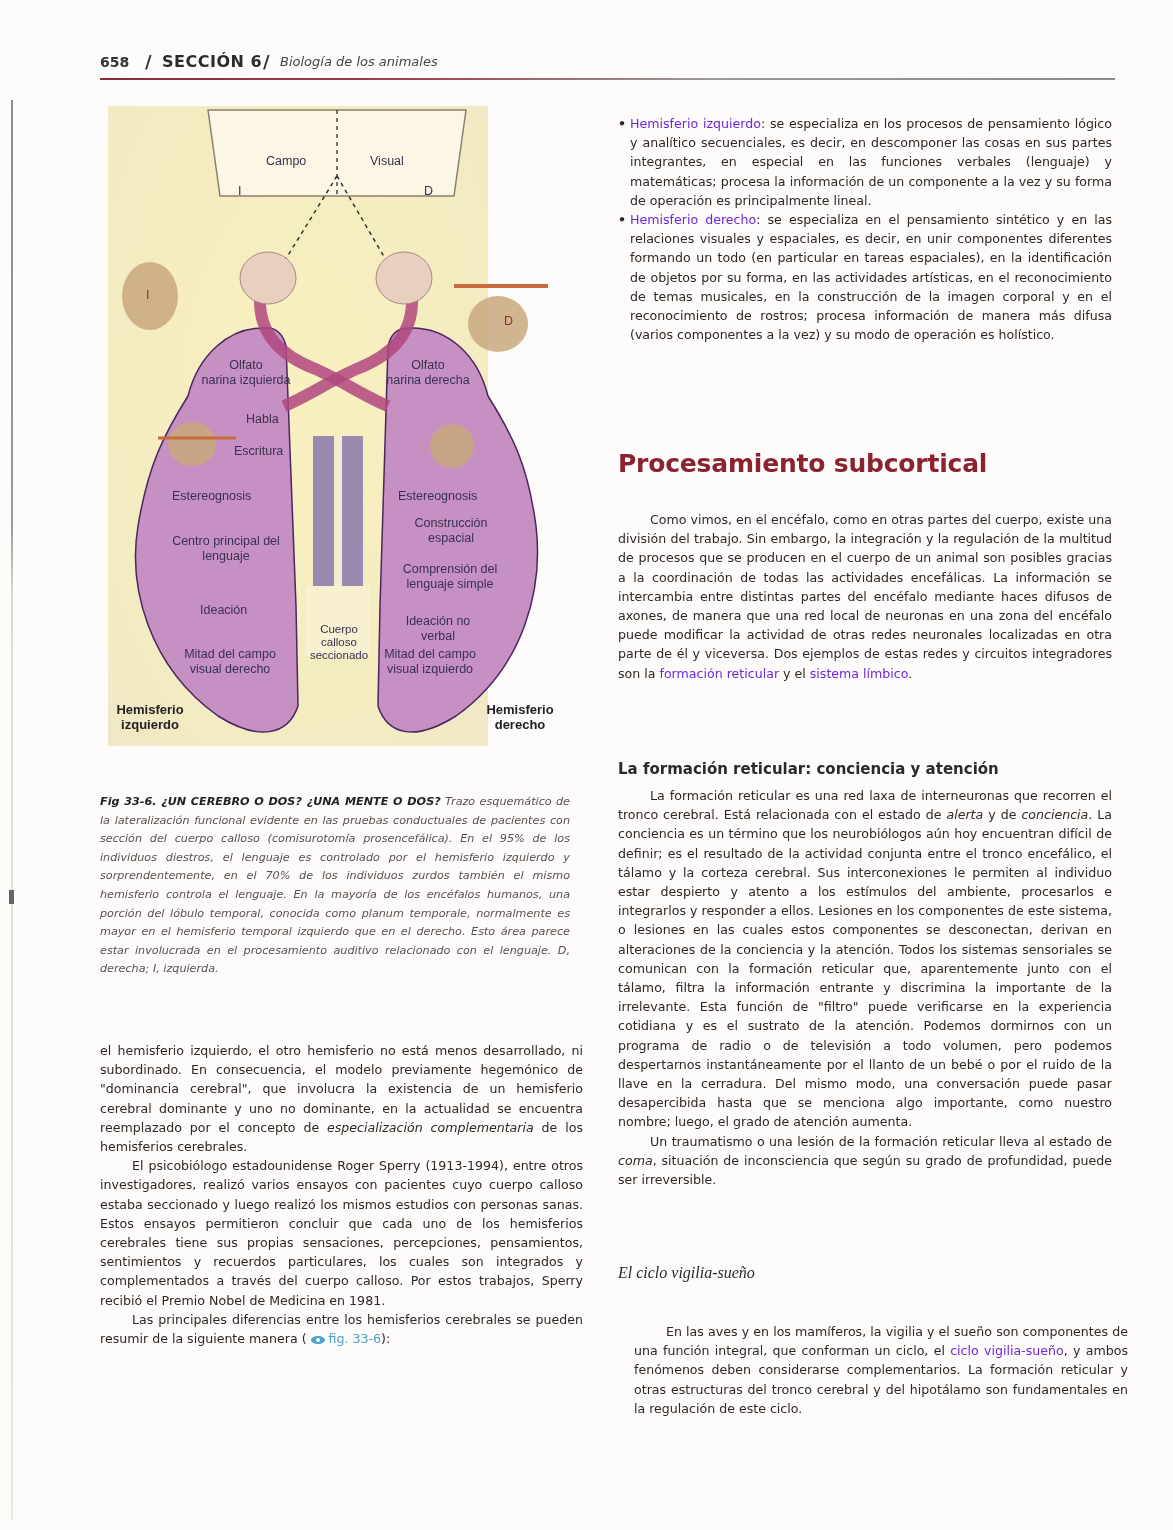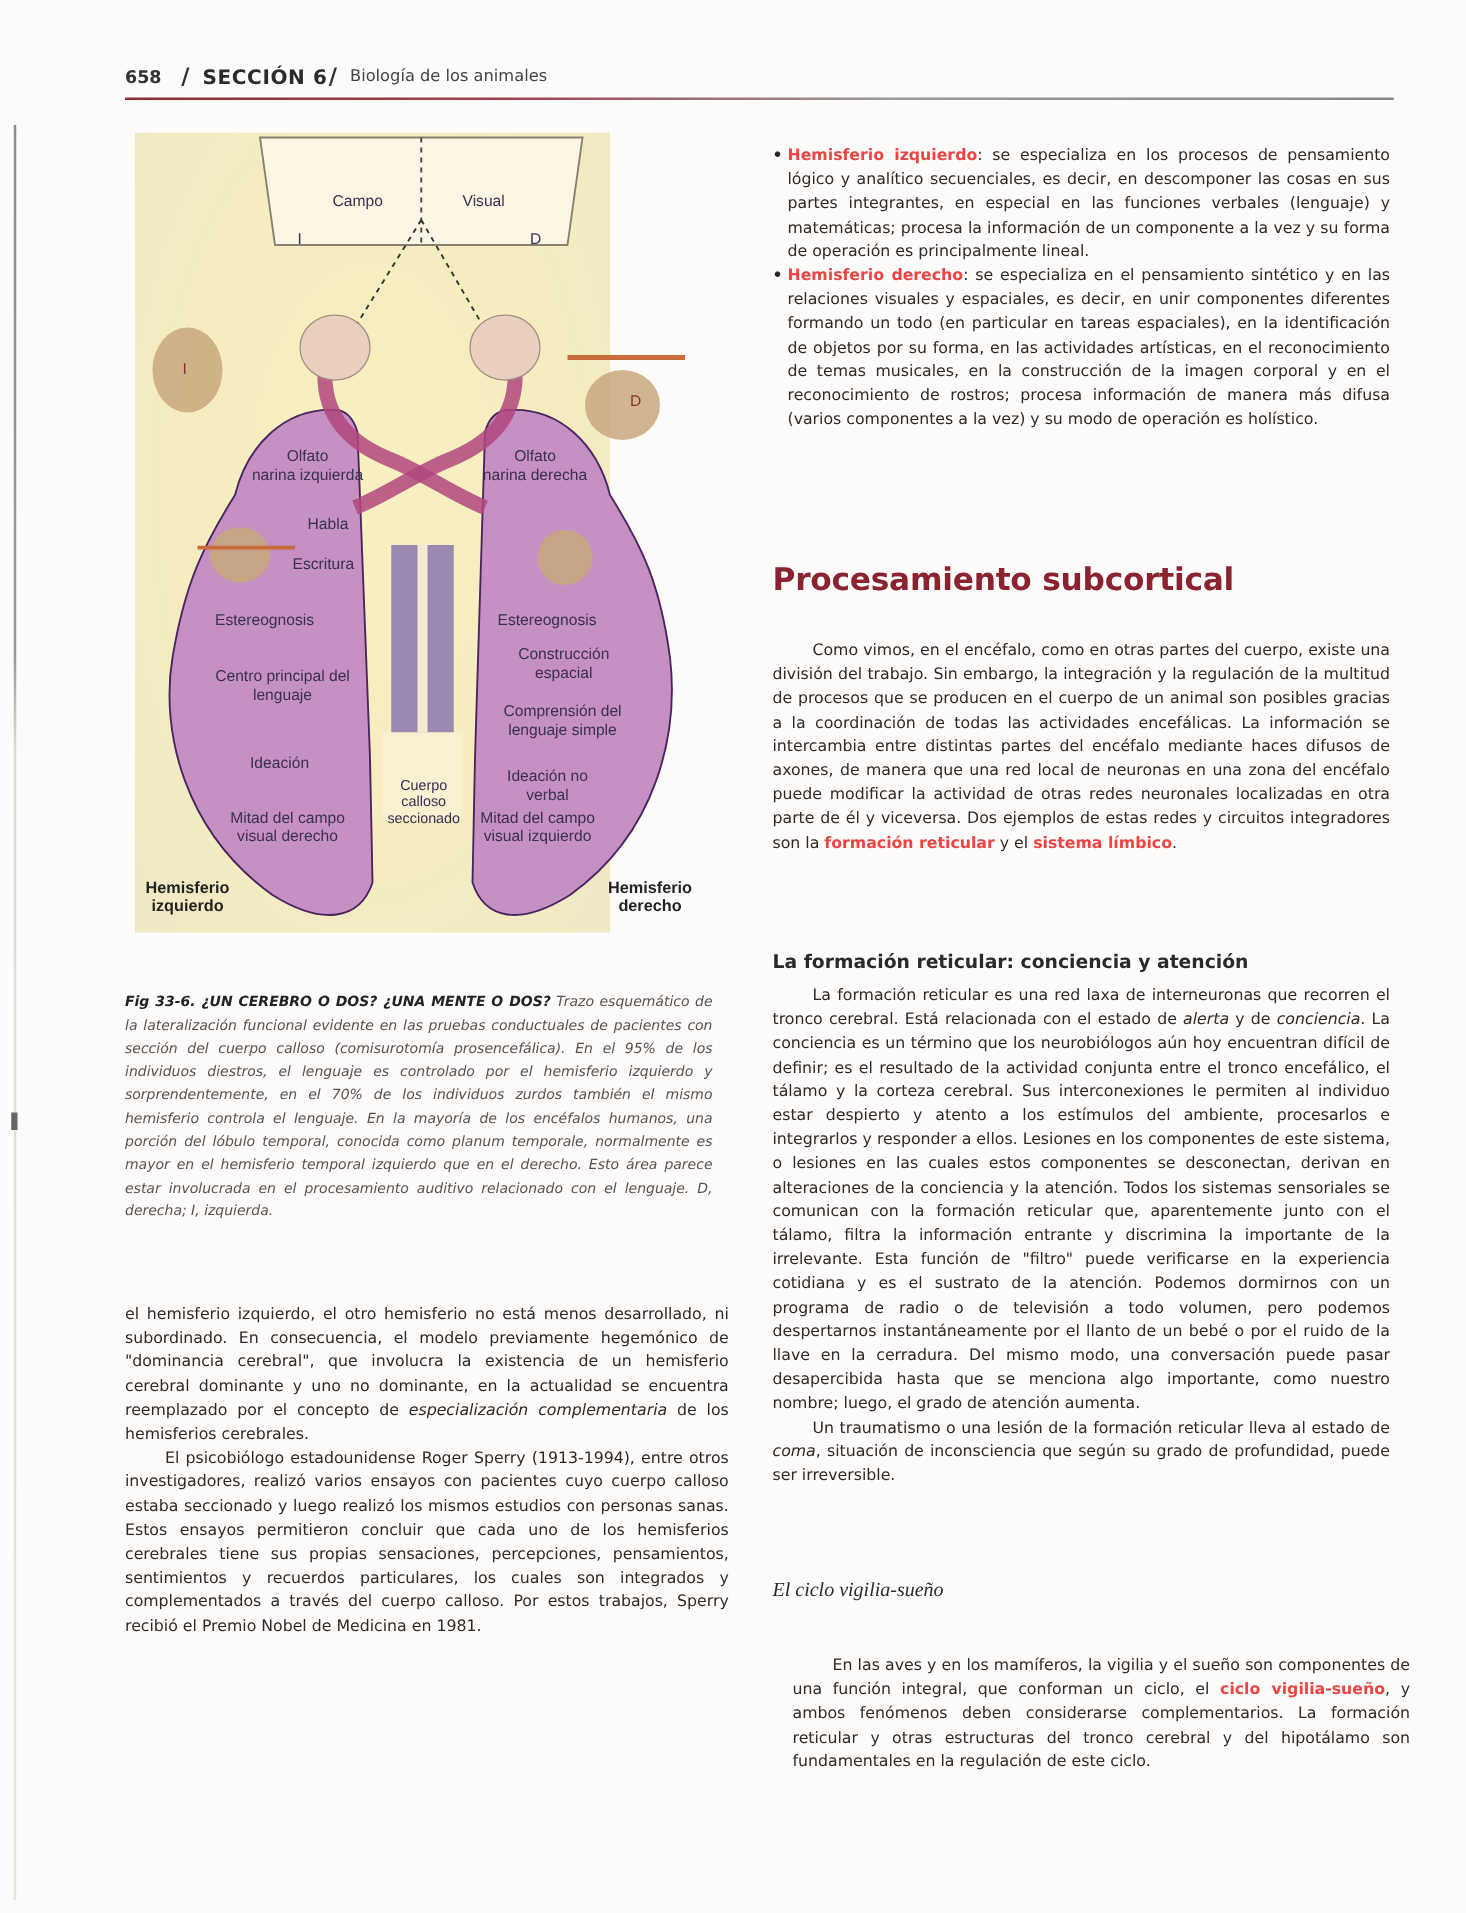--- a/index.html
+++ b/index.html
@@ -11,38 +11,38 @@
   }
   .binding-line { position: absolute; left: 11px; top: 100px; width: 2px; height: 1420px; background: linear-gradient(#8e8e8e 0%, #9a9a9a 30%, #dcdccc 35%, #e6e6da 100%); }
   .binding-tick { position: absolute; left: 9px; top: 890px; width: 5px; height: 14px; background: #666; }
 
   
   .running-head { position: absolute; left: 100px; top: 50px; width: 1015px; height: 32px; }
   .running-head .pg { position: absolute; left: 0; top: 4px; font-size: 14px; font-weight: bold; color: #333; }
   .running-head .sep1 { position: absolute; left: 45px; top: 1px; font-size: 18px; font-weight: bold; color: #333; }
   .running-head .sec { position: absolute; left: 62px; top: 2px; font-size: 16px; font-weight: bold; color: #2b2b2b; letter-spacing: 0.5px; }
   .running-head .sep2 { position: absolute; left: 163px; top: 1px; font-size: 18px; font-weight: bold; color: #333; }
-  .running-head .sub { position: absolute; left: 180px; top: 4px; font-size: 13px; color: #444; }
+  .running-head .sub { position: absolute; left: 180px; top: 4px; font-size: 13px; font-style: italic; color: #444; }
   .head-rule { position: absolute; left: 100px; top: 78px; width: 1015px; height: 2px; background: linear-gradient(90deg, #8c2a37 0%, #a04050 30%, #9a9a9a 60%, #8a8a8a 100%); }
 
   
   .figure { position: absolute; left: 108px; top: 106px; width: 380px; height: 640px; background: radial-gradient(ellipse at 50% 45%, #f8f0bf 0%, #f5edc0 55%, #f0e8c4 100%); }
   .figure svg { position: absolute; left: 0; top: 0; }
   .flabel { position: absolute; font-family: "Liberation Sans", sans-serif; font-size: 12.5px; color: #3a3050; text-align: center; line-height: 15px; }
   .flabel.bold { font-weight: bold; color: #222; font-size: 13px; }
 
   
   .caption { position: absolute; left: 100px; top: 793px; width: 470px; font-size: 11.2px; line-height: 18.6px; font-style: italic; color: #5a5050; text-align: justify; }
   .caption .cap-title { font-weight: bold; color: #222; font-style: italic; }
 
   
   .col { position: absolute; font-size: 12.6px; line-height: 19.2px; color: #2e2826; text-align: justify; }
   .col p { margin: 0; }
   .col p.indent { text-indent: 32px; }
-  .col b { font-weight: bold; color: #ef4444; }
+  .col b { font-weight: normal; color: #6d28d9; }
   .col i { font-style: italic; }
   .left-col { left: 100px; top: 1041px; width: 483px; }
   .right-col-top { left: 618px; top: 114px; width: 494px; }
   .bullet { position: relative; padding-left: 12px; margin: 0; }
   .bullet .dot { position: absolute; left: 0; top: 0; font-weight: bold; }
   .section-title { position: absolute; left: 618px; top: 449px; font-size: 25px; font-weight: bold; color: #8a2230; letter-spacing: -0.2px; }
   .right-col-a { left: 618px; top: 510px; width: 494px; }
   .subhead { position: absolute; left: 618px; top: 760px; font-size: 15px; font-weight: bold; color: #2a2a2a; }
   .right-col-b { left: 618px; top: 786px; width: 494px; }
   .subhead-italic { position: absolute; left: 618px; top: 1264px; font-size: 16px; font-style: italic; color: #2a2a2a; font-family: Liberation Serif, serif; }
@@ -153,20 +153,21 @@
 </div>
 
 <div class="caption">
   <span class="cap-title">Fig 33-6. ¿UN CEREBRO O DOS? ¿UNA MENTE O DOS?</span>
   <span>Trazo esquemático de la lateralización funcional evidente en las pruebas conductuales de pacientes con sección del cuerpo calloso (comisurotomía prosencefálica). En el 95% de los individuos diestros, el lenguaje es controlado por el hemisferio izquierdo y sorprendentemente, en el 70% de los individuos zurdos también el mismo hemisferio controla el lenguaje. En la mayoría de los encéfalos humanos, una porción del lóbulo temporal, conocida como planum temporale, normalmente es mayor en el hemisferio temporal izquierdo que en el derecho. Esto área parece estar involucrada en el procesamiento auditivo relacionado con el lenguaje. D, derecha; I, izquierda.</span>
 </div>
 
 <div class="col left-col">
   <p><span>el hemisferio izquierdo, el otro hemisferio no está menos desarrollado, ni subordinado. En consecuencia, el modelo previamente hegemónico de "dominancia cerebral", que involucra la existencia de un hemisferio cerebral dominante y uno no dominante, en la actualidad se encuentra reemplazado por el concepto de </span><i>especialización complementaria</i><span> de los hemisferios cerebrales.</span></p>
   <p class="indent">El psicobiólogo estadounidense Roger Sperry (1913-1994), entre otros investigadores, realizó varios ensayos con pacientes cuyo cuerpo calloso estaba seccionado y luego realizó los mismos estudios con personas sanas. Estos ensayos permitieron concluir que cada uno de los hemisferios cerebrales tiene sus propias sensaciones, percepciones, pensamientos, sentimientos y recuerdos particulares, los cuales son integrados y complementados a través del cuerpo calloso. Por estos trabajos, Sperry recibió el Premio Nobel de Medicina en 1981.</p>
+  <p class="indent"><span>Las principales diferencias entre los hemisferios cerebrales se pueden resumir de la siguiente manera (</span><span class="eye-icon"></span><a class="xref">fig. 33-6</a><span>):</span></p>
 </div>
 
 <div class="col right-col-top">
   <p class="bullet"><span class="dot">•</span><b>Hemisferio izquierdo</b><span>: se especializa en los procesos de pensamiento lógico y analítico secuenciales, es decir, en descomponer las cosas en sus partes integrantes, en especial en las funciones verbales (lenguaje) y matemáticas; procesa la información de un componente a la vez y su forma de operación es principalmente lineal.</span></p>
   <p class="bullet"><span class="dot">•</span><b>Hemisferio derecho</b><span>: se especializa en el pensamiento sintético y en las relaciones visuales y espaciales, es decir, en unir componentes diferentes formando un todo (en particular en tareas espaciales), en la identificación de objetos por su forma, en las actividades artísticas, en el reconocimiento de temas musicales, en la construcción de la imagen corporal y en el reconocimiento de rostros; procesa información de manera más difusa (varios componentes a la vez) y su modo de operación es holístico.</span></p>
 </div>
 
 <div class="section-title">Procesamiento subcortical</div>
 
 <div class="col right-col-a">

